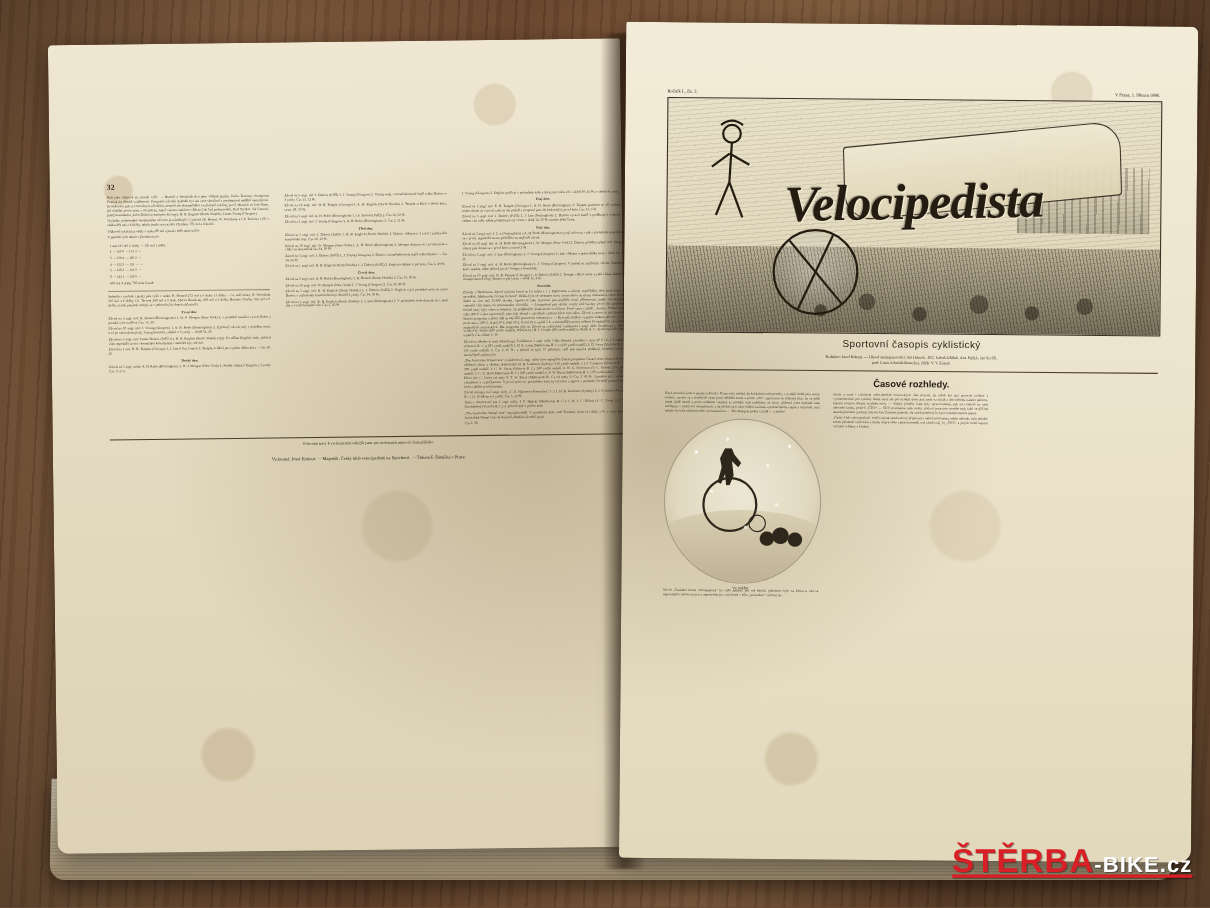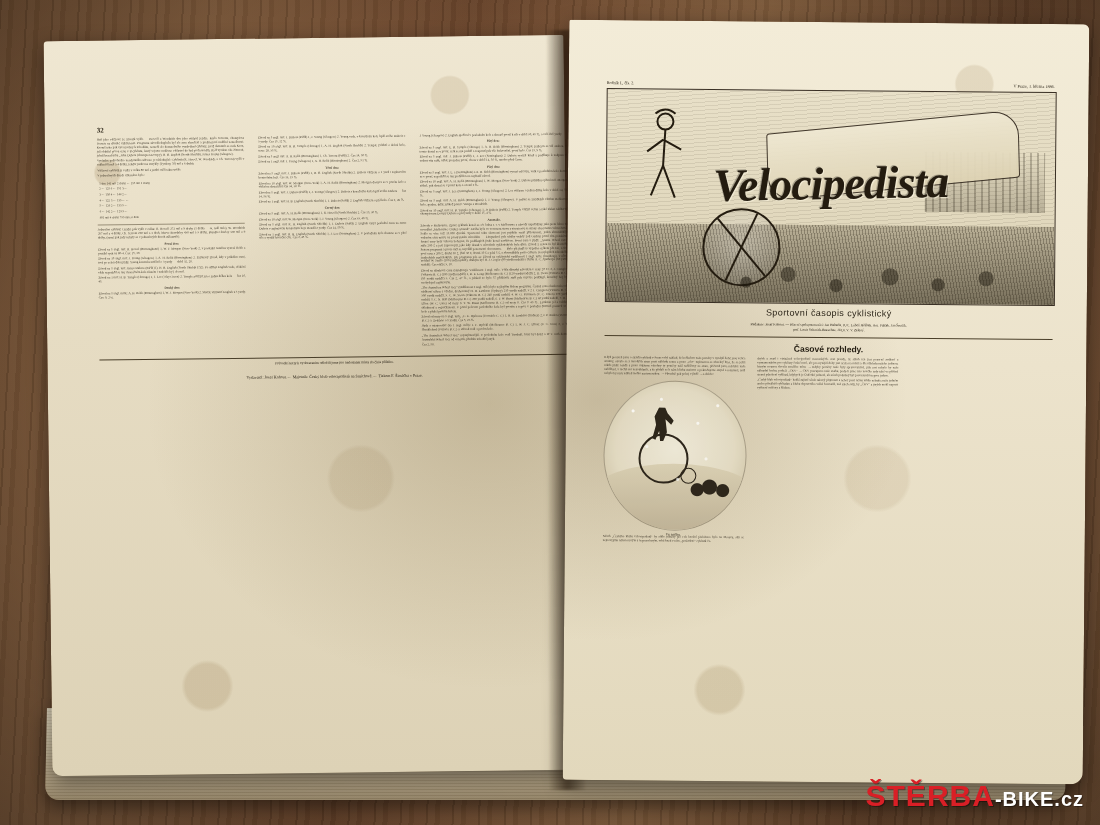--- a/index.html
+++ b/index.html
@@ -84,21 +84,21 @@
   .micro{
     font-size:3.1px;line-height:3.9px;
     text-align:justify;color:#2b2418;
     font-family:"Liberation Serif", serif;
     letter-spacing:.02px;
     opacity:.92;
   }
   .micro p{margin:0 0 1.6px 0;}
   .micro .h{font-weight:bold;text-align:center;margin:2.5px 0 1.5px;}
   .micro .c{text-align:center;}
-  .folio{font-size:7px;font-weight:bold;color:#2b2418;}
+  .folio{font-size:7px;font-weight:bold;color:#2b2418;margin-top:40px;}
 
   
   .lp{position:absolute;left:52px;top:86px;width:470px;height:620px;}
   .lp-head{display:flex;justify-content:space-between;margin-bottom:4px;}
   .lp-cols{display:flex;gap:14px;}
   .lp-col{width:150px;}
   .rule{border-top:.5px solid #4a3f2a;margin:3px 0;opacity:.55;}
   .footer-note{
     margin-top:6px;text-align:center;font-size:3.6px;line-height:5px;
     color:#241d12;border-top:.6px solid #4a3f2a;padding-top:3px;
@@ -230,25 +230,26 @@
     position:absolute;right:12px;bottom:30px;width:44px;height:34px;
     background:
       radial-gradient(circle at 18% 70%, #20190f 0 6px, transparent 7px),
       radial-gradient(circle at 46% 62%, #20190f 0 7px, transparent 8px),
       radial-gradient(circle at 76% 72%, #20190f 0 6px, transparent 7px);
   }
   .plate-cap{text-align:center;font-size:4px;color:#241d12;margin-top:1px;}
 
   
   .wm{
-    position:absolute;right:16px;bottom:12px;
+    position:absolute;right:16px;bottom:24px;
     font-family:"Liberation Sans", sans-serif;
     font-weight:bold;font-size:30px;letter-spacing:1px;
     color:#d91f26;
     text-shadow:1px 1px 0 rgba(0,0,0,.35);
+    text-decoration:underline;
   }
   .wm .dom{color:#ffffff;font-size:20px;}
 </style>
 </head>
 <body>
 
 <div class="wood"></div>
 
 <div class="book">
 

